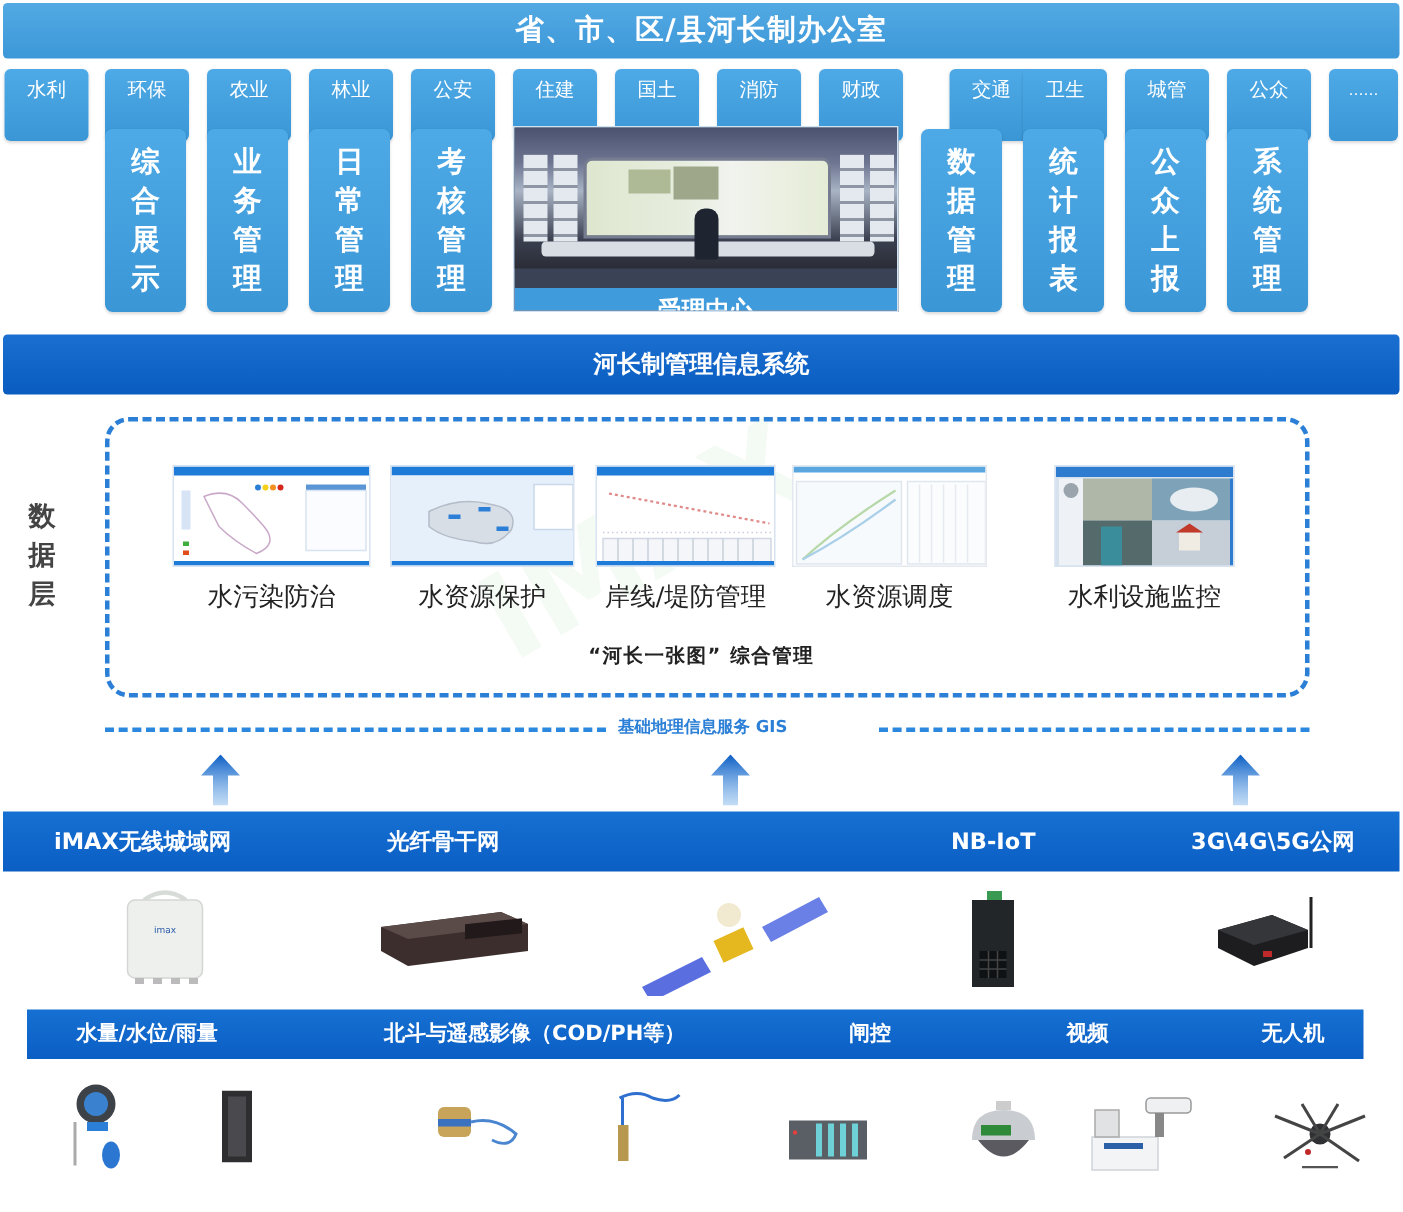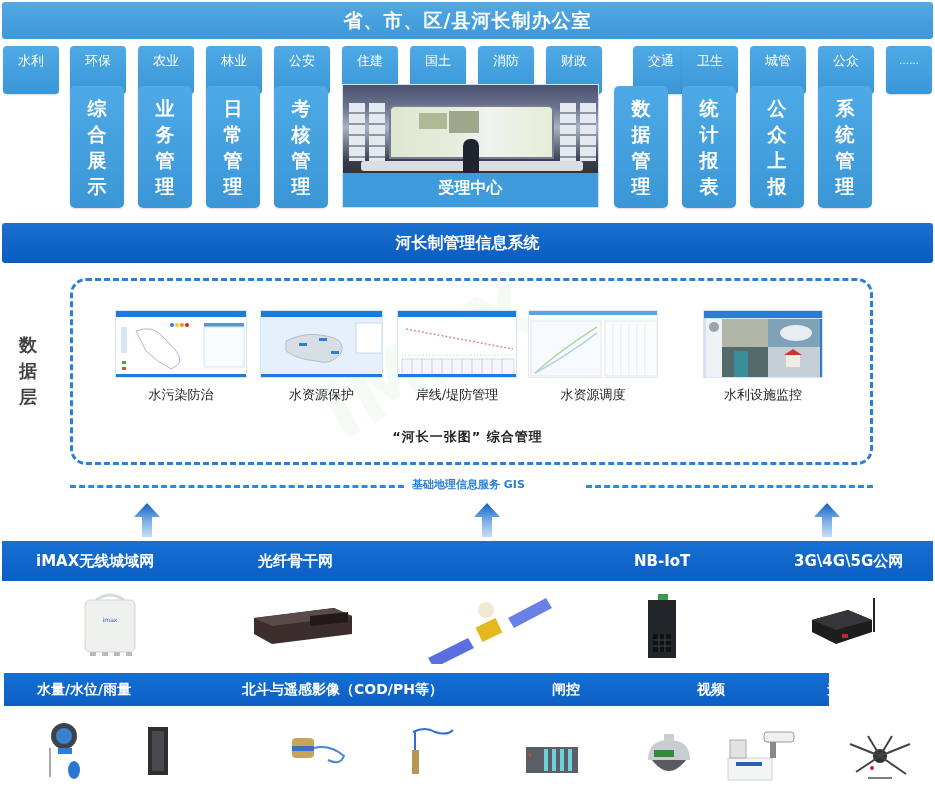--- a/index.html
+++ b/index.html
@@ -30,54 +30,54 @@
     background: linear-gradient(180deg, #4a5270 0%, #6d7591 25%, #a8b3c4 45%, #3a3f4f 80%, #2a2d36 100%); }
   .wall { position: absolute; left: 46px; top: 20px; width: 165px; height: 54px;
     background: linear-gradient(90deg, #dfe6cf, #e6edde 40%, #f1f3ee 60%, #e5ecd6);
     border: 2px solid #777d90; border-radius: 6px 6px 0 0; }
   .wall .m1 { position:absolute; left:28px; top:6px; width:28px; height:16px; background:#aeb996; }
   .wall .m2 { position:absolute; left:58px; top:4px; width:30px; height:22px; background:#9ea78a; }
   .side-screen { position: absolute; top: 18px; width: 16px; height: 58px;
     background: repeating-linear-gradient(#e3e9ee 0 9px, #8e95a3 9px 11px); }
   .desk { position: absolute; left: 18px; top: 76px; width: 222px; height: 10px; background: #d9dde4; border-radius: 3px; }
   .person { position: absolute; left: 120px; top: 54px; width: 16px; height: 34px; background: #1e2430; border-radius: 7px 7px 2px 2px; }
-  .center-label { position: absolute; left: 0; bottom: 0; width: 100%; height: 34px;
+  .center-label { position: absolute; left: 0; bottom: 0; width: 100%; height: 15px;
     background: #3f9bdb; color: #fff; font-weight: bold; font-size: 16px; text-align: center; line-height: 30px; }
 
   
   .sys-bar { position: absolute; left: 2px; top: 223px; width: 931px; height: 40px;
     background: linear-gradient(#1a6fd0, #0a5cc0); border-radius: 3px;
     color: #fff; font-weight: bold; font-size: 16px; text-align: center; line-height: 40px; }
 
   
   .layer-label { position: absolute; left: 16px; top: 332px; width: 24px;
     font-size: 18px; font-weight: bold; color: #444; line-height: 26px; text-align: center; }
   .dashed-box { position: absolute; left: 70px; top: 278px; width: 803px; height: 187px;
     border: 3px dashed #2b7fd6; border-radius: 16px; }
   .thumb { position: absolute; top: 310px; height: 68px; background: #fff; border: 1px solid #d7e3f0; overflow: hidden; }
   .thumb .tb { position: absolute; left: 0; top: 0; width: 100%; height: 6px; background: #1e7bd8; }
   .thumb .bb { position: absolute; left: 0; bottom: 0; width: 100%; height: 3px; background: #1e7bd8; }
-  .thumb-caption { position: absolute; top: 386px; font-size: 13px; color: #222; text-align: center;
+  .thumb-caption { position: absolute; top: 386px; font-size: 17px; color: #222; text-align: center;
     font-family: "DejaVu Serif", "Liberation Serif", serif; }
   .map-caption { position: absolute; left: 0; width: 935px; top: 428px; text-align: center;
     font-size: 13px; font-weight: bold; color: #222; letter-spacing: 1px; }
 
   
   .gis-dash { position: absolute; top: 485px; height: 0; border-top: 3px dashed #2b88de; }
   .gis-label { position: absolute; left: 412px; top: 477px; font-size: 11px; font-weight: bold; color: #2b7fd6; }
 
   .arrow { position: absolute; top: 503px; width: 26px; height: 34px; }
 
   
   .net-bar { position: absolute; left: 2px; top: 541px; width: 931px; height: 40px;
     background: linear-gradient(#1670d2, #0b5ec4); }
   .net-item { position: absolute; top: 0; height: 40px; line-height: 40px; color: #fff; font-size: 15px; font-weight: bold; white-space: nowrap; }
 
   
-  .sensor-bar { position: absolute; left: 4px; top: 673px; width: 825px; height: 33px;
+  .sensor-bar { position: absolute; left: 18px; top: 673px; width: 891px; height: 33px;
     background: linear-gradient(#1670d2, #0b5ec4); }
   .sensor-item { position: absolute; top: 0; height: 33px; line-height: 33px; color: #fff; font-size: 14px; font-weight: bold; white-space: nowrap; }
 
   .device { position: absolute; }
 
   .watermark { position: absolute; left: 300px; top: 240px; width: 520px; height: 120px;
     transform: rotate(-30deg); color: rgba(120, 190, 120, 0.08); font-size: 80px; font-weight: bold; pointer-events: none; }
 </style>
 </head>
 <body>

